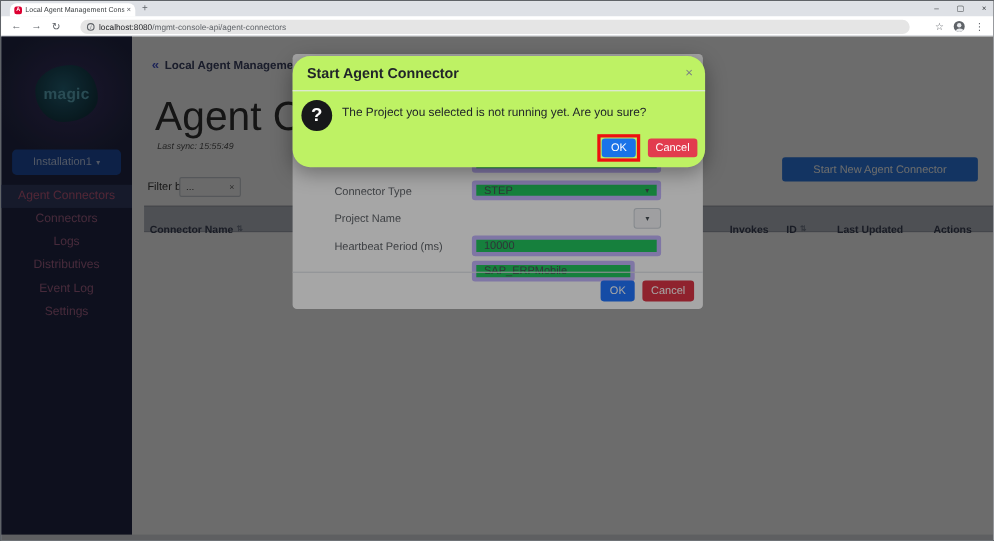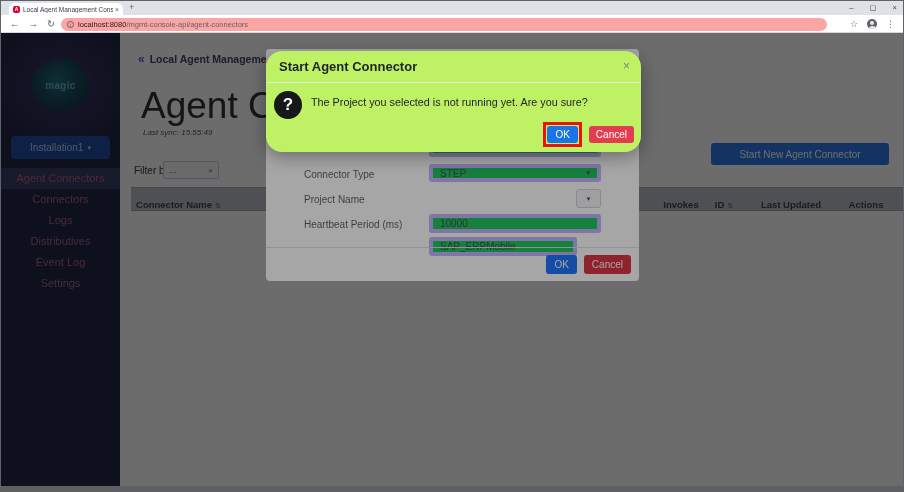--- a/index.html
+++ b/index.html
@@ -10,40 +10,40 @@
   .tabbar{position:absolute;left:0;top:0;width:100%;height:14px;background:#dee1e6;}
   .tab{position:absolute;left:8px;top:2px;width:114px;height:12px;background:#fff;border-radius:6px 6px 0 0;display:flex;align-items:center;padding:0 4px;}
   .favicon{width:7px;height:7px;background:#dd0031;border-radius:2px;color:#fff;font-size:5px;font-weight:bold;line-height:7px;text-align:center;flex:none;}
   .tab-title{font-size:6.5px;color:#3c4043;margin-left:3px;white-space:nowrap;overflow:hidden;flex:1;}
   .tab-close{font-size:7px;color:#5f6368;margin-left:2px;flex:none;}
   .new-tab{position:absolute;left:128px;top:1px;font-size:9px;color:#5f6368;}
   .win-controls{position:absolute;right:6px;top:0;height:14px;display:flex;gap:16px;align-items:center;}
   .win-controls span{font-size:7.5px;color:#3c4043;line-height:14px;}
   .toolbar{position:absolute;left:0;top:14px;width:100%;height:18px;background:#fff;border-bottom:1px solid #d5d8dc;display:flex;align-items:center;}
   .nav-ic{font-size:9.5px;color:#5f6368;margin-left:9px;}
-  .urlbar{position:absolute;left:60px;top:16.5px;right:76px;height:13px;background:#fca5a5;border-radius:7px;display:flex;align-items:center;padding:0 6px;}
+  .urlbar{position:absolute;left:72px;top:16.5px;right:76px;height:13px;background:#e5e5e5;border-radius:7px;display:flex;align-items:center;padding:0 6px;}
   .info-ic{width:7px;height:7px;border:1px solid #5f6368;border-radius:50%;font-size:5px;color:#5f6368;text-align:center;line-height:6px;flex:none;font-style:italic;}
   .url-host{font-size:7.5px;color:#202124;margin-left:4px;white-space:nowrap;}
   .url-path{font-size:7.5px;color:#5f6368;white-space:nowrap;}
   .tool-right{position:absolute;right:8px;top:14px;height:18px;display:flex;align-items:center;gap:9px;}
   .star-ic{font-size:9px;color:#5f6368;}
   .avatar-ic{width:10px;height:10px;border-radius:50%;background:#5f6368;position:relative;overflow:hidden;}
   .avatar-ic::before{content:"";position:absolute;left:3px;top:1.5px;width:4px;height:4px;border-radius:50%;background:#e8eaed;}
   .avatar-ic::after{content:"";position:absolute;left:1.5px;top:6.5px;width:7px;height:6px;border-radius:50%;background:#e8eaed;}
   .dots-ic{font-size:9px;color:#5f6368;}
 
   
   .viewport{position:absolute;left:0;top:32px;width:902px;height:458px;background:#fff;overflow:hidden;}
 
   
   .sidebar{position:absolute;left:0;top:0;width:119px;height:100%;z-index:1;
     background:radial-gradient(ellipse 95px 85px at 62px 52px, rgba(112,72,165,.38), rgba(112,72,165,0) 72%), #232947;}
   .logo{position:absolute;left:31px;top:26px;width:57px;height:52px;border-radius:58% 42% 55% 45% / 45% 58% 42% 55%;
     background:radial-gradient(circle at 45% 42%, #276b80, #143b49 72%);display:flex;align-items:center;justify-content:center;}
-  .logo span{color:#63b4c8;font-size:10px;font-weight:bold;letter-spacing:.3px;}
+  .logo span{color:#63b4c8;font-size:14px;font-weight:bold;letter-spacing:.3px;}
   .install-btn{position:absolute;left:10px;top:103px;width:99px;height:23px;background:#1f4fa8;border-radius:4px;
     color:#c2d0ee;font-size:10px;display:flex;align-items:center;justify-content:center;gap:4px;}
   .install-btn .caret{font-size:7px;}
   .nav{position:absolute;left:0;top:135px;width:100%;}
   .nav-item{height:21px;line-height:21px;text-align:center;font-size:11px;color:#a8648c;cursor:pointer;}
   .nav-item.active{background:#364068;color:#c25c80;}
 
   
   .main{position:absolute;left:119px;top:0;right:0;height:100%;background:#fff;z-index:1;}
   .breadcrumb{position:absolute;left:18px;top:19px;font-size:10.5px;font-weight:bold;color:#3e4566;white-space:nowrap;}
@@ -51,21 +51,21 @@
   .page-title{position:absolute;left:21px;top:52px;font-size:37px;color:#333;white-space:nowrap;}
   .last-sync{position:absolute;left:23px;top:95px;font-size:8px;font-style:italic;color:#555;}
   .filter-label{position:absolute;left:14px;top:132px;font-size:10px;color:#3a3a3a;}
   .filter-input{position:absolute;left:43px;top:128px;width:56px;height:18px;background:#fbfbfb;border:1px solid #c9ced4;border-radius:2px;
     font-size:9px;color:#444;display:flex;align-items:center;padding:0 5px;}
   .filter-input .dots{flex:1;}
   .filter-input .clear{font-size:8px;color:#666;}
   .start-btn{position:absolute;right:14px;top:110px;width:178px;height:22px;background:#2e7de8;border-radius:3px;border:none;
     color:#fff;font-size:10px;display:flex;align-items:center;justify-content:center;}
   .thead{position:absolute;left:11px;top:154px;right:0;height:24px;background:#b9bec7;border-top:1px solid #a2a7b1;border-bottom:1px solid #a2a7b1;}
-  .th{position:absolute;top:0;height:100%;display:flex;align-items:flex-end;justify-content:center;font-size:9.5px;font-weight:bold;color:#3d4358;gap:3px;white-space:nowrap;}
+  .th{position:absolute;top:16px;height:100%;display:flex;align-items:flex-start;justify-content:center;font-size:9.5px;font-weight:bold;color:#3d4358;gap:3px;white-space:nowrap;}
   .sort{font-size:7px;color:#5d6578;opacity:.7;}
   .th-0{left:0;width:95px;}
   .th-1{left:518px;width:64px;}
   .th-2{left:571px;width:44px;}
   .th-3{left:615px;width:90px;}
   .th-4{left:696px;width:78px;}
   .bottom-strip{position:absolute;left:0;bottom:0;width:100%;height:5px;background:#dfe2e6;z-index:2;}
 
   
   .overlay{position:absolute;left:0;top:0;width:100%;height:100%;background:rgba(0,0,0,0.35);}

